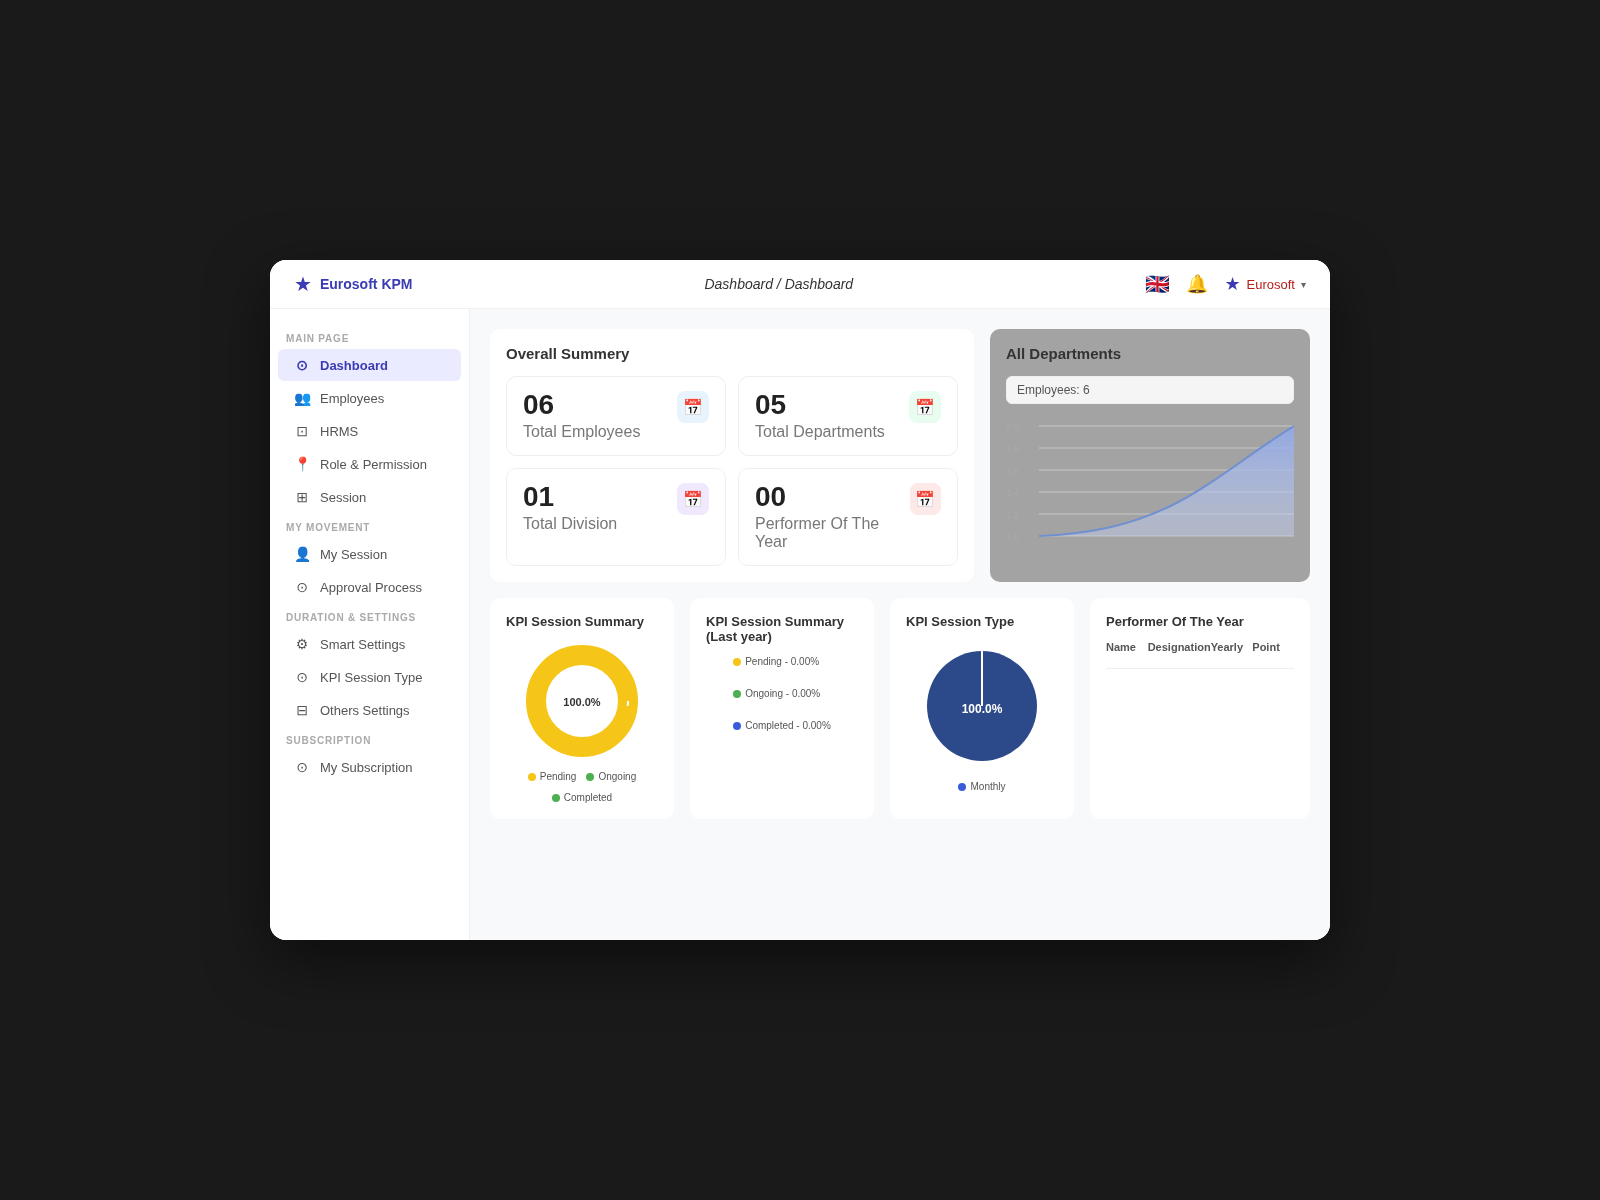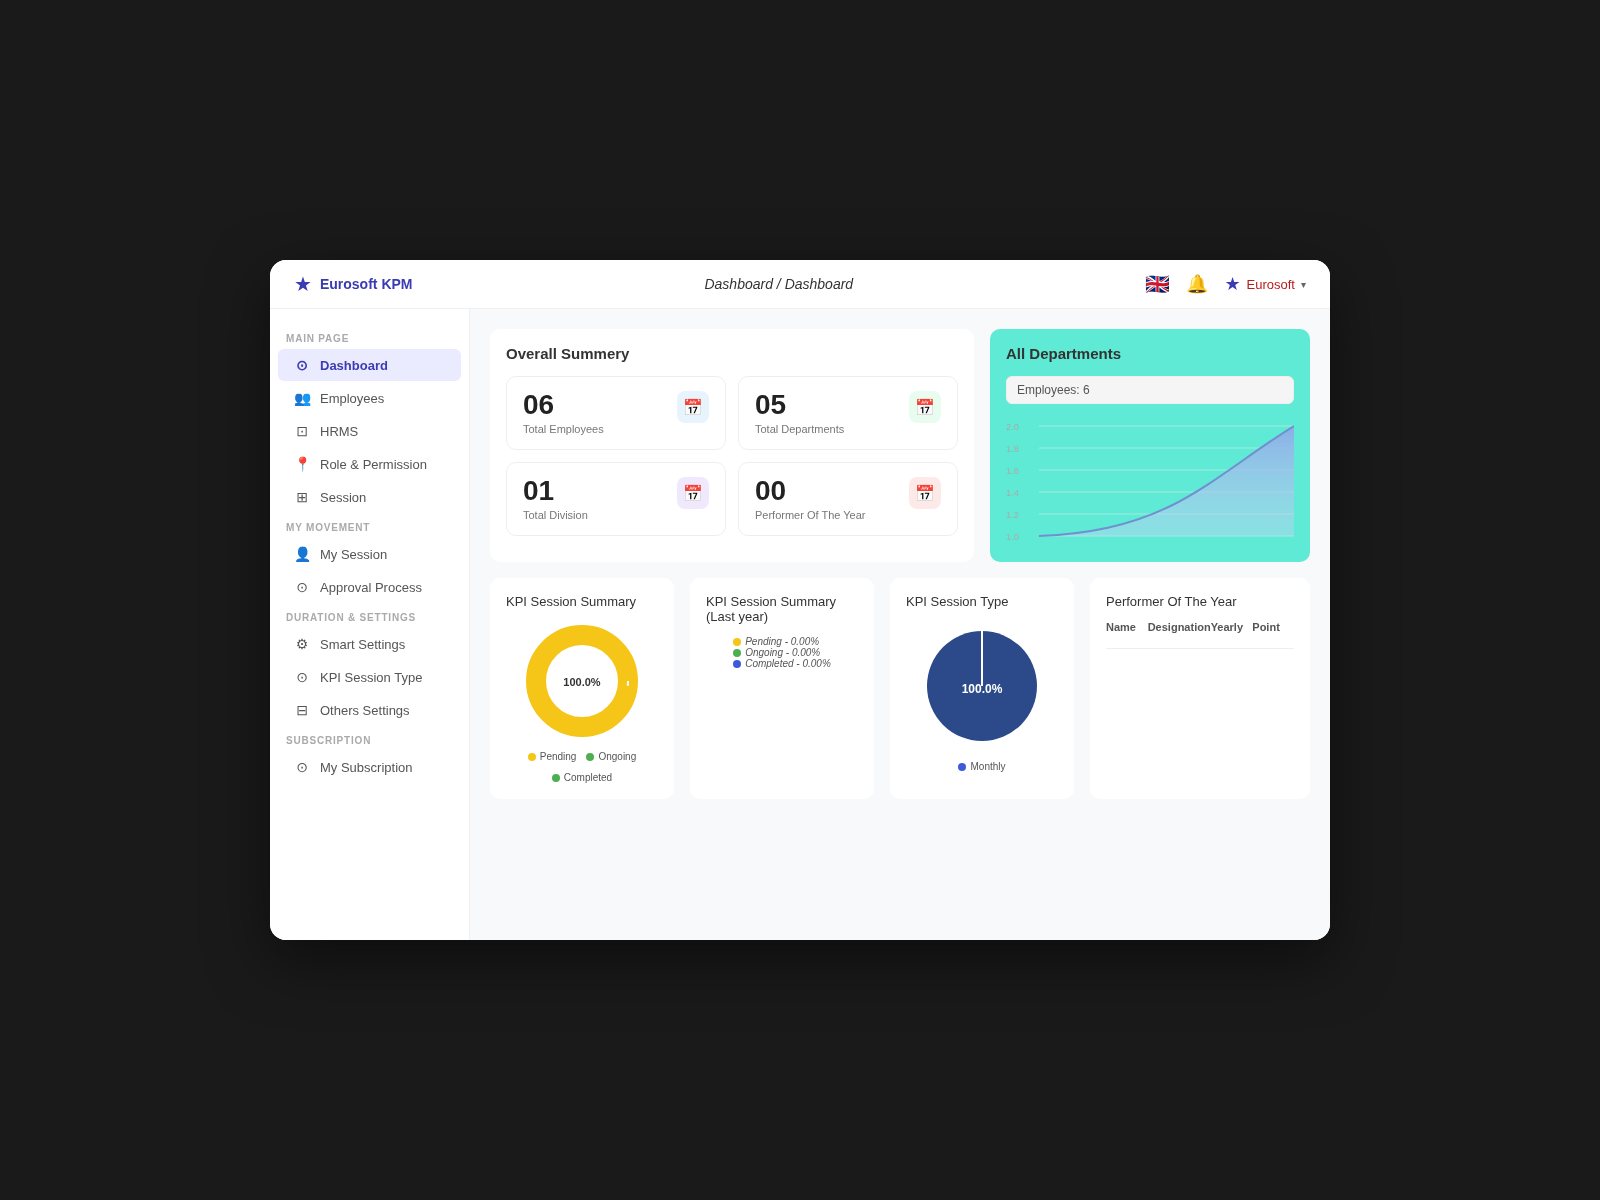--- a/index.html
+++ b/index.html
@@ -171,39 +171,39 @@
       align-items: flex-start;
     }
     .stat-number {
       font-size: 28px;
       font-weight: 700;
       color: #222;
       line-height: 1;
       margin-bottom: 4px;
     }
     .stat-label {
-      font-size: 11px;
+      font-size: 16px;
       color: #777;
     }
     .stat-icon {
       width: 32px;
       height: 32px;
       border-radius: 8px;
       display: flex;
       align-items: center;
       justify-content: center;
       font-size: 16px;
     }
     .stat-icon.blue { background: #e8f4fd; color: #4a90d9; }
     .stat-icon.green { background: #e8fdf0; color: #4ab56d; }
     .stat-icon.purple { background: #f0e8fd; color: #9b6dd9; }
     .stat-icon.red { background: #fdeae8; color: #d94a4a; }
     
     .departments-panel {
-      background: #5eead4;
+      background: #a3a3a3;
       border-radius: 10px;
       padding: 16px;
       width: 320px;
       flex-shrink: 0;
     }
     .dept-filter {
       background: #f5f5f5;
       border: 1px solid #eee;
       border-radius: 6px;
       padding: 6px 10px;
@@ -223,21 +223,21 @@
       gap: 16px;
     }
     .kpi-panel {
       background: #fff;
       border-radius: 10px;
       padding: 16px;
       flex: 1;
     }
     .kpi-panel-title {
       font-size: 13px;
-      font-weight: 400;
+      font-weight: 700;
       color: #333;
       margin-bottom: 12px;
     }
     
     .donut-container {
       display: flex;
       flex-direction: column;
       align-items: center;
     }
     .donut-wrapper {
@@ -304,22 +304,21 @@
       color: #777;
     }
     .status-number {
       font-size: 22px;
       font-weight: 700;
       color: #4a90d9;
     }
     .legend-items-col {
       display: flex;
       flex-direction: column;
-      gap: 0;
-      font-style: italic;
+      gap: 21px;
     }
     
     .pie-container {
       display: flex;
       flex-direction: column;
       align-items: center;
     }
     .pie-wrapper {
       position: relative;
       width: 130px;

